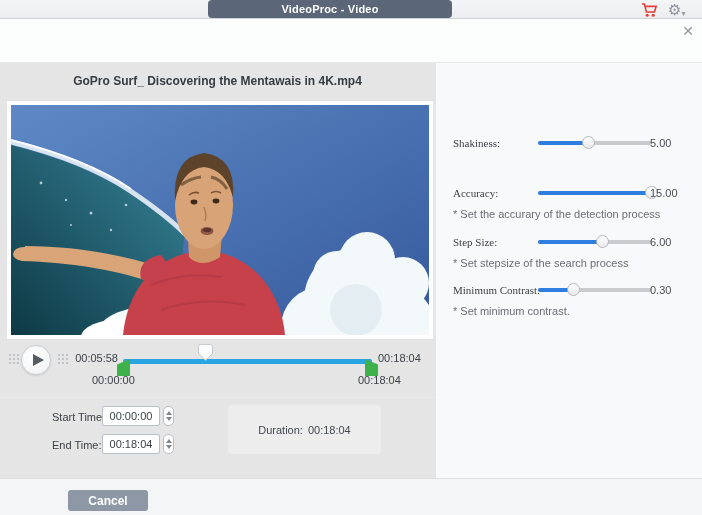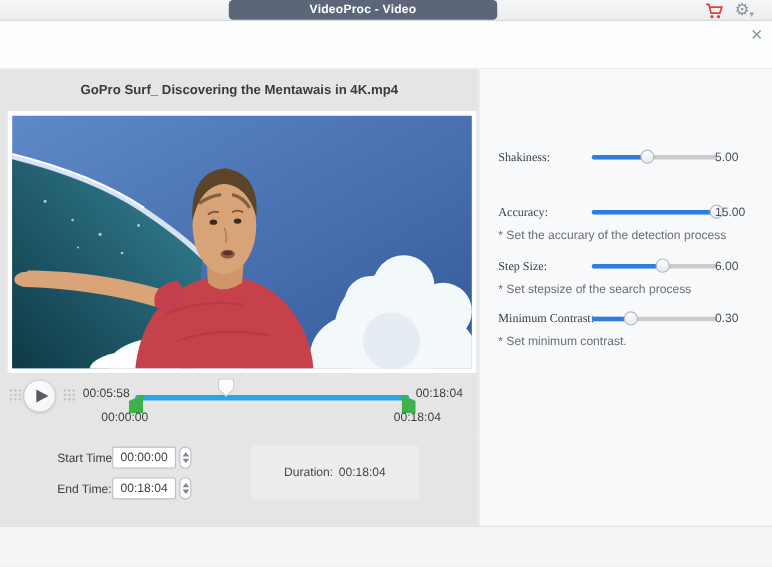--- a/index.html
+++ b/index.html
@@ -251,16 +251,17 @@
         <div class="s-fill" style="width: 32%;"></div>
         <div class="s-thumb" style="left: calc(32% - 7px);"></div>
       </div>
       <div class="s-value">0.30</div>
       <div class="s-desc">* Set minimum contrast.</div>
     </div>
 
   </div>
 
   <div class="footer">
+    <button class="btn btn-cancel">Cancel</button>
     <button class="btn btn-done">Done</button>
   </div>
 
 </div>
 
 </body></html>

